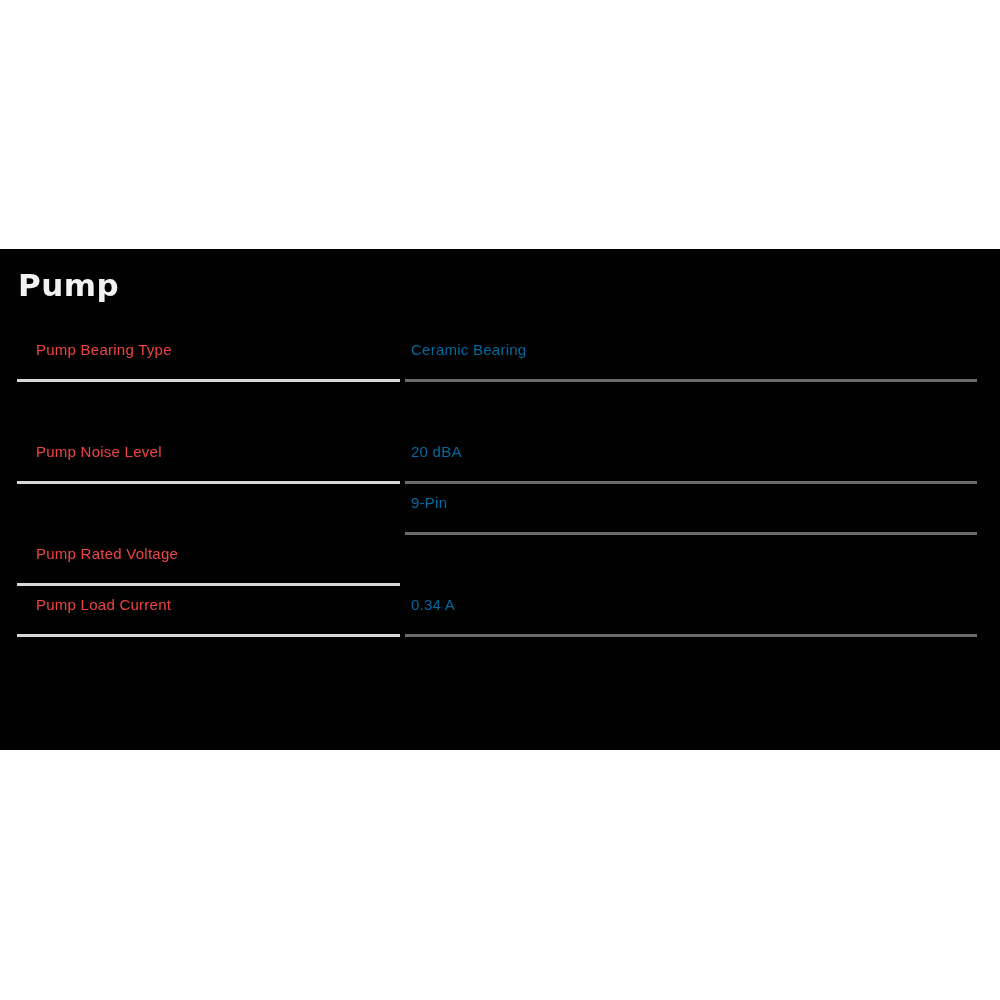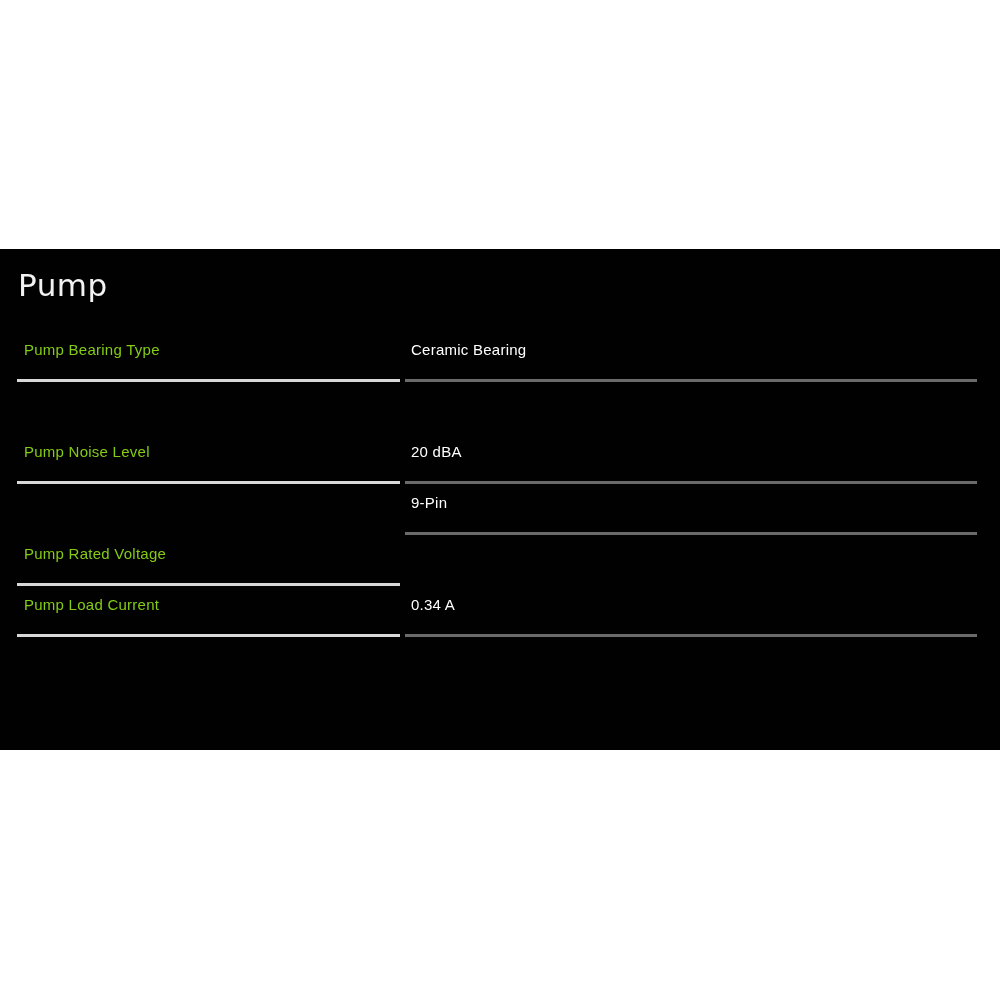--- a/index.html
+++ b/index.html
@@ -31,21 +31,21 @@
     background: #010101;
     box-sizing: border-box;
   }
 
   #section-title {
     position: absolute;
     left: 18px;
     top: 18px;
     color: #f2f2f2;
     font-family: "DejaVu Sans", sans-serif;
-    font-weight: 400;
+    font-weight: 700;
     font-size: 31px;
     letter-spacing: 0.5px;
     line-height: 36px;
     white-space: nowrap;
   }
 
   #spec-table {
     position: absolute;
     left: 0;
     top: 82px;
@@ -72,33 +72,33 @@
   }
 
   .spec-cell-value {
     left: 405px;
     width: 572px;
     border-bottom: 3px solid #6a6a6a;
   }
 
   .spec-text {
     position: absolute;
-    left: 7px;
+    left: 19px;
     top: 9px;
-    color: #84cc16;
+    color: #ef4444;
     font-family: "Liberation Sans", sans-serif;
     font-size: 15px;
     line-height: 20px;
     letter-spacing: 0.25px;
     white-space: nowrap;
   }
 
   .spec-cell-value .spec-text {
     left: 6px;
-    color: #ffffff;
+    color: #0369a1;
   }
 </style>
 </head>
 <body>
 
 <div id="page">
 
   <div id="spec-panel">
 
     <div id="section-title">Pump</div>

